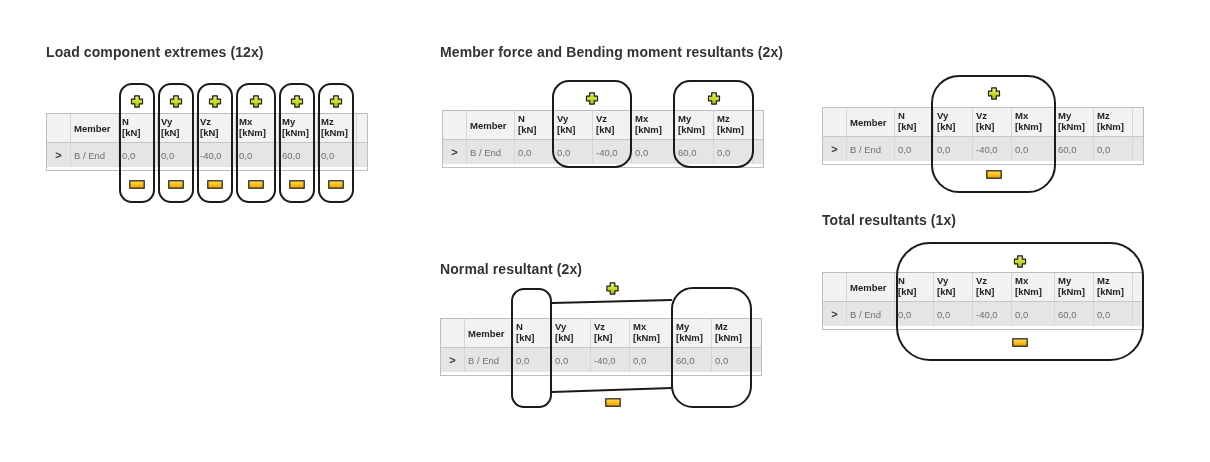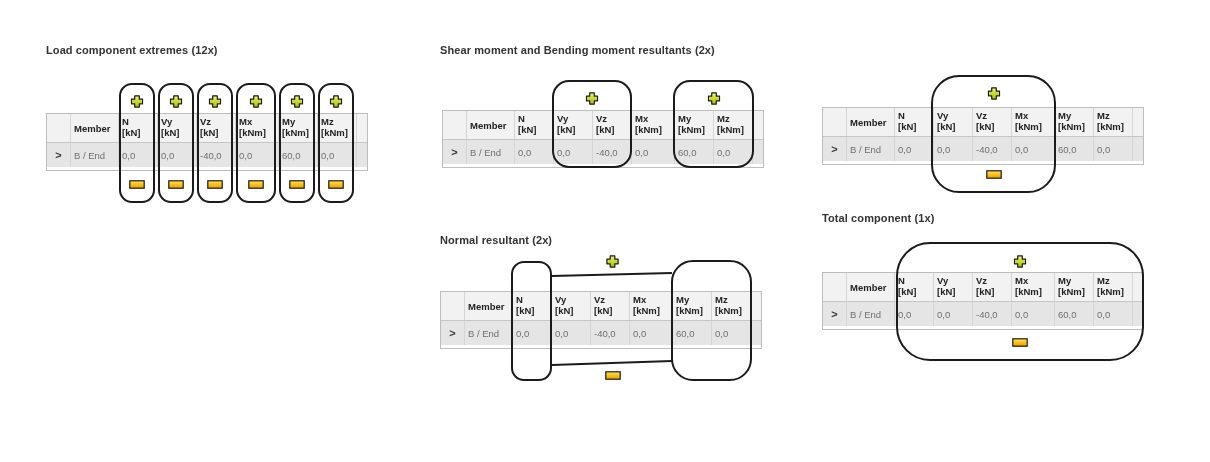--- a/index.html
+++ b/index.html
@@ -1,19 +1,19 @@
 <!DOCTYPE html>
 <html><head>
 <meta charset="utf-8">
 <style>
   html,body{margin:0;padding:0;background:#fff;}
   .canvas{position:relative;width:1210px;height:462px;background:#ffffff;
           font-family:"Liberation Sans",sans-serif;overflow:hidden;}
   .panel{position:absolute;}
-  .panel-title{margin:0;font-size:11px;font-weight:bold;color:#333333;letter-spacing:.1px;white-space:nowrap;}
+  .panel-title{margin:0;font-size:14px;font-weight:bold;color:#333333;letter-spacing:.1px;white-space:nowrap;}
 
   
   .ring{position:absolute;box-sizing:border-box;border:2px solid #1b1b1b;background:transparent;}
   .ring .ring-plus{position:absolute;top:10px;left:50%;transform:translateX(-50%);line-height:0;}
   .ring .ring-minus{position:absolute;bottom:12px;left:50%;transform:translateX(-50%);line-height:0;}
   .free-icon{position:absolute;line-height:0;}
   .connector{position:absolute;height:2px;background:#1b1b1b;transform-origin:left center;}
 
   
   .grid-mount{position:absolute;}
@@ -184,21 +184,21 @@
 </span>
         <span class="ring-minus">
   <svg width="16" height="9" viewBox="0 0 16 9">
     <rect x="0.8" y="0.8" width="14.4" height="7.4" fill="url(#minusGrad)" stroke="#1a1a1a" stroke-width="1.2"></rect>
   </svg>
 </span>
       </div>
   </section>
 
   <section class="panel" style="left:440px;top:44px;width:345px;height:172px">
-    <h3 class="panel-title">Shear moment and Bending moment resultants (2x)</h3>
+    <h3 class="panel-title">Member force and Bending moment resultants (2x)</h3>
     <div class="grid-mount" style="left:2px;top:66px">
   <div class="grid">
     <div class="grow hrow">
       <div class="cell c-exp"></div>
       <div class="cell c-mem">
               <span>Member</span>
             </div>
       <div class="cell c-v1">
               <div>N</div>
               <div>[kN]</div>
@@ -340,21 +340,21 @@
   </svg>
 </span>
         <span class="ring-minus">
   <svg width="16" height="9" viewBox="0 0 16 9">
     <rect x="0.8" y="0.8" width="14.4" height="7.4" fill="url(#minusGrad)" stroke="#1a1a1a" stroke-width="1.2"></rect>
   </svg>
 </span>
       </div>
   </section>
 
-  <section class="panel" style="left:440px;top:234px;width:345px;height:165px">
+  <section class="panel" style="left:440px;top:261px;width:345px;height:165px">
     <h3 class="panel-title">Normal resultant (2x)</h3>
     <div class="grid-mount" style="left:0;top:57px">
   <div class="grid">
     <div class="grow hrow">
       <div class="cell c-exp"></div>
       <div class="cell c-mem">
               <span>Member</span>
             </div>
       <div class="cell c-v1">
               <div>N</div>
@@ -421,21 +421,21 @@
   </svg>
 </span>
     <span class="free-icon" style="left:165px;top:137px">
   <svg width="16" height="9" viewBox="0 0 16 9">
     <rect x="0.8" y="0.8" width="14.4" height="7.4" fill="url(#minusGrad)" stroke="#1a1a1a" stroke-width="1.2"></rect>
   </svg>
 </span>
   </section>
 
   <section class="panel" style="left:822px;top:212px;width:360px;height:165px">
-    <h3 class="panel-title">Total component (1x)</h3>
+    <h3 class="panel-title">Total resultants (1x)</h3>
     <div class="grid-mount" style="left:0;top:60px">
   <div class="grid">
     <div class="grow hrow">
       <div class="cell c-exp"></div>
       <div class="cell c-mem">
               <span>Member</span>
             </div>
       <div class="cell c-v1">
               <div>N</div>
               <div>[kN]</div>

